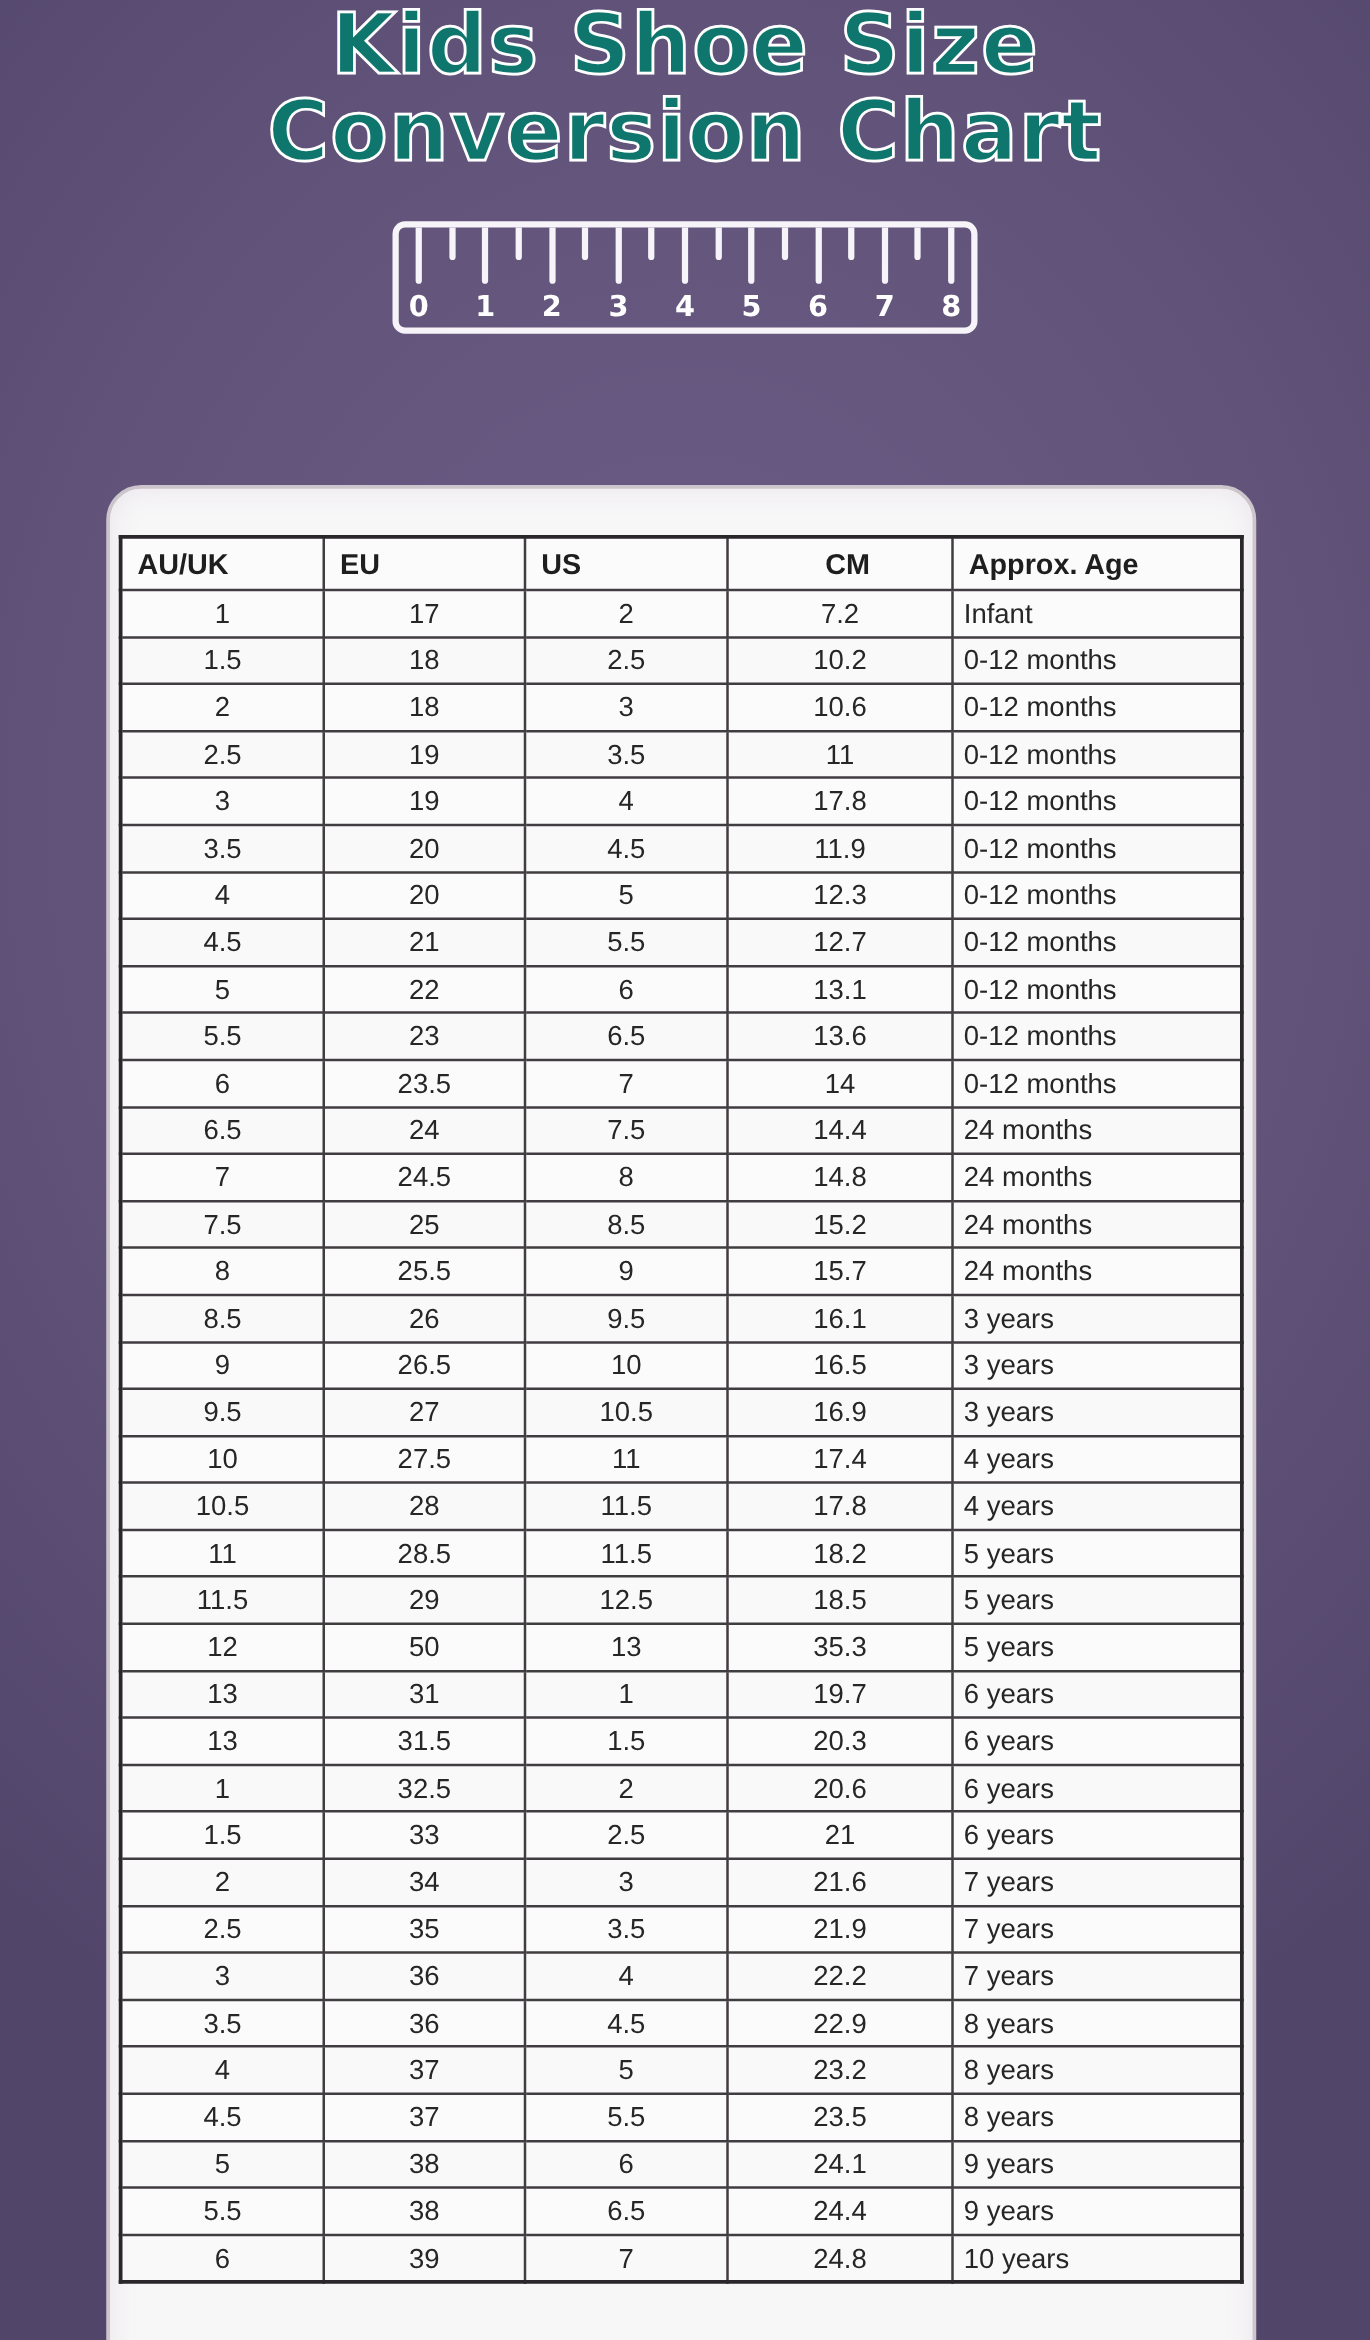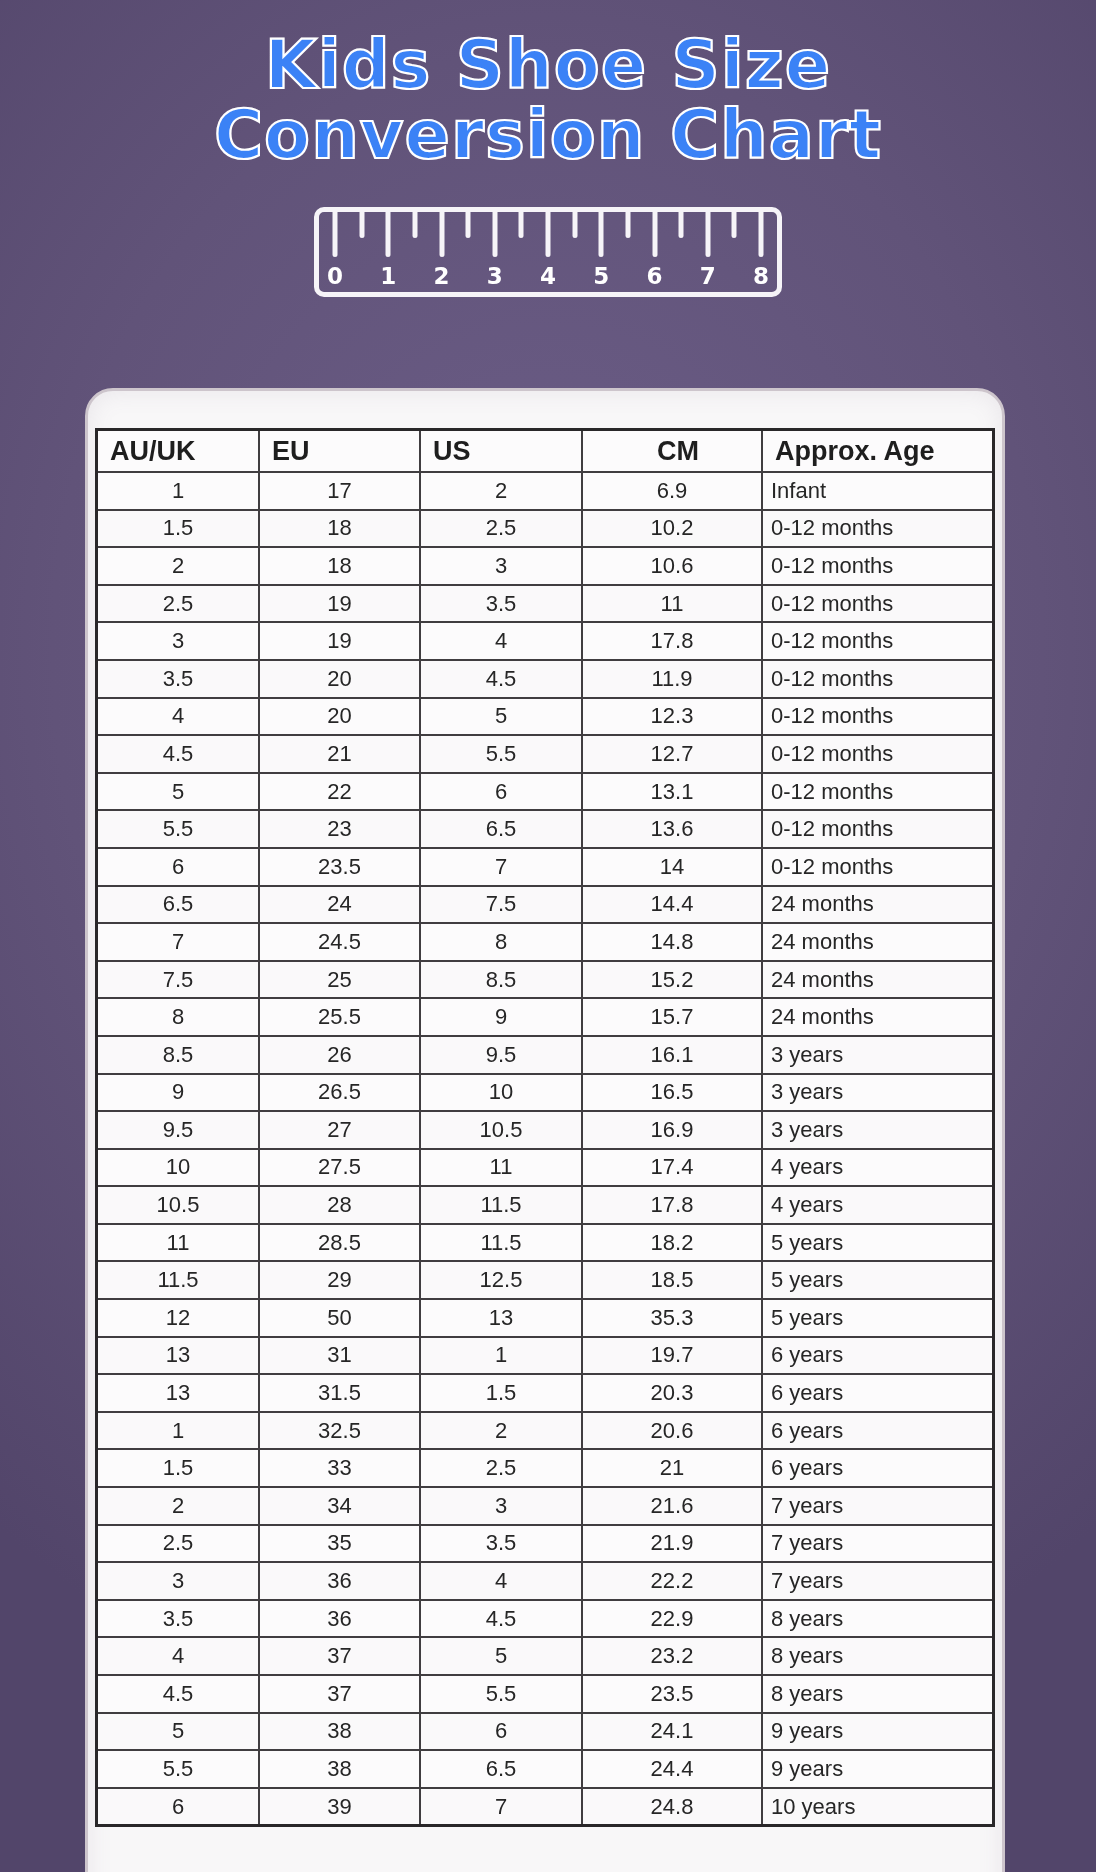--- a/index.html
+++ b/index.html
@@ -8,23 +8,22 @@
   }
   body {
     width: 1096px;
     height: 1872px;
     overflow: hidden;
     position: relative;
     font-family: "Liberation Sans", sans-serif;
     background: radial-gradient(ellipse 900px 1100px at 50% 35%, #6c5e88 0%, #615379 55%, #52456a 100%);
   }
   .title {
-    padding-top: 30px;
     text-align: center;
-    color: #3b82f6;
+    color: #0f766e;
     font-family: "DejaVu Sans", sans-serif;
     font-weight: bold;
     font-size: 67px;
     line-height: 1.05;
     letter-spacing: 1px;
     -webkit-text-stroke: 2.2px #ffffff;
     text-shadow: 0 0 1px #ffffff;
   }
   .ruler {
     width: 458px;
@@ -72,21 +71,21 @@
     table-layout: fixed;
   }
   table.size-table th, table.size-table td {
     border: 2px solid #403d40;
     color: #262626;
     overflow: hidden;
     white-space: nowrap;
   }
   table.size-table th {
     height: 40px;
-    font-size: 27px;
+    font-size: 23px;
     font-weight: bold;
     text-align: left;
     padding: 0 0 0 12px;
     color: #1e1e1e;
   }
   table.size-table td {
     height: 35.6px;
     font-size: 22px;
     text-align: center;
     padding: 0;
@@ -145,21 +144,21 @@
             <th style="width: 148px;">US</th>
             <th style="width: 166px; text-align: center;">CM</th>
             <th style="width: 217px;">Approx. Age</th>
           </tr>
       </thead>
       <tbody id="table-body">
           <tr>
             <td>1</td>
             <td>17</td>
             <td>2</td>
-            <td>6.9</td>
+            <td>7.2</td>
             <td class="age">Infant</td>
           </tr>
           <tr>
             <td>1.5</td>
             <td>18</td>
             <td>2.5</td>
             <td>10.2</td>
             <td class="age">0-12 months</td>
           </tr>
           <tr>

